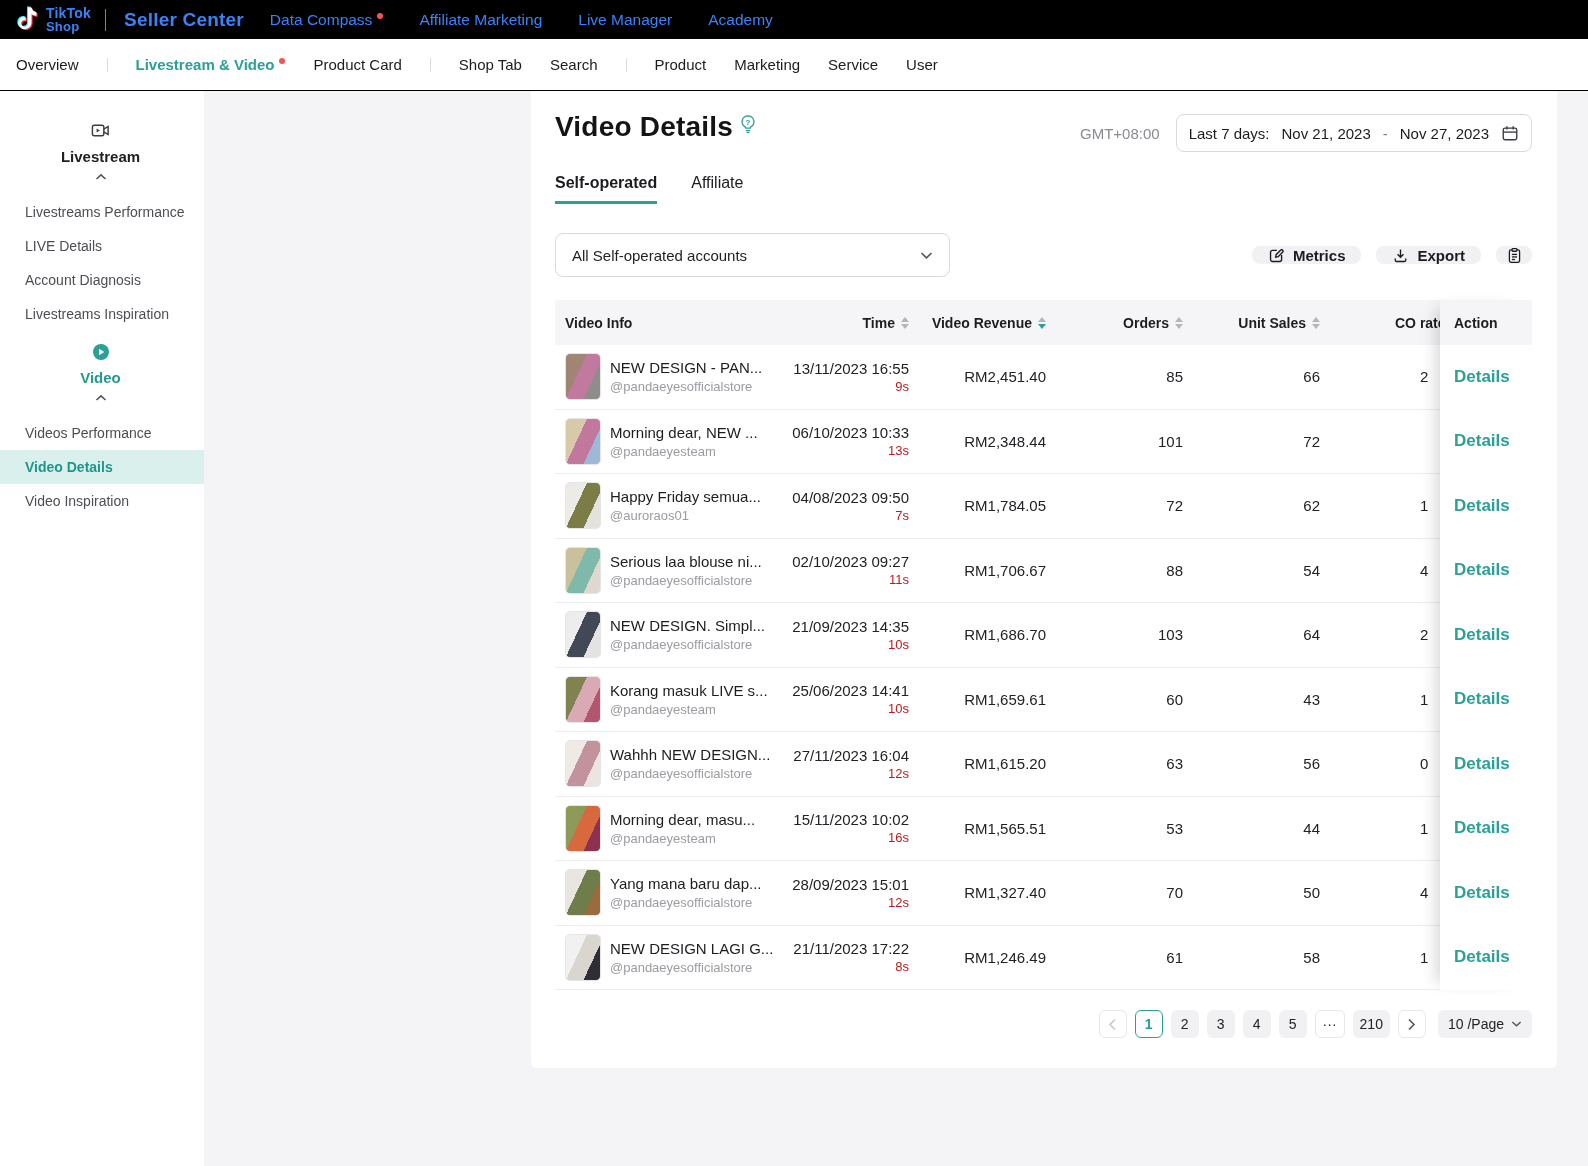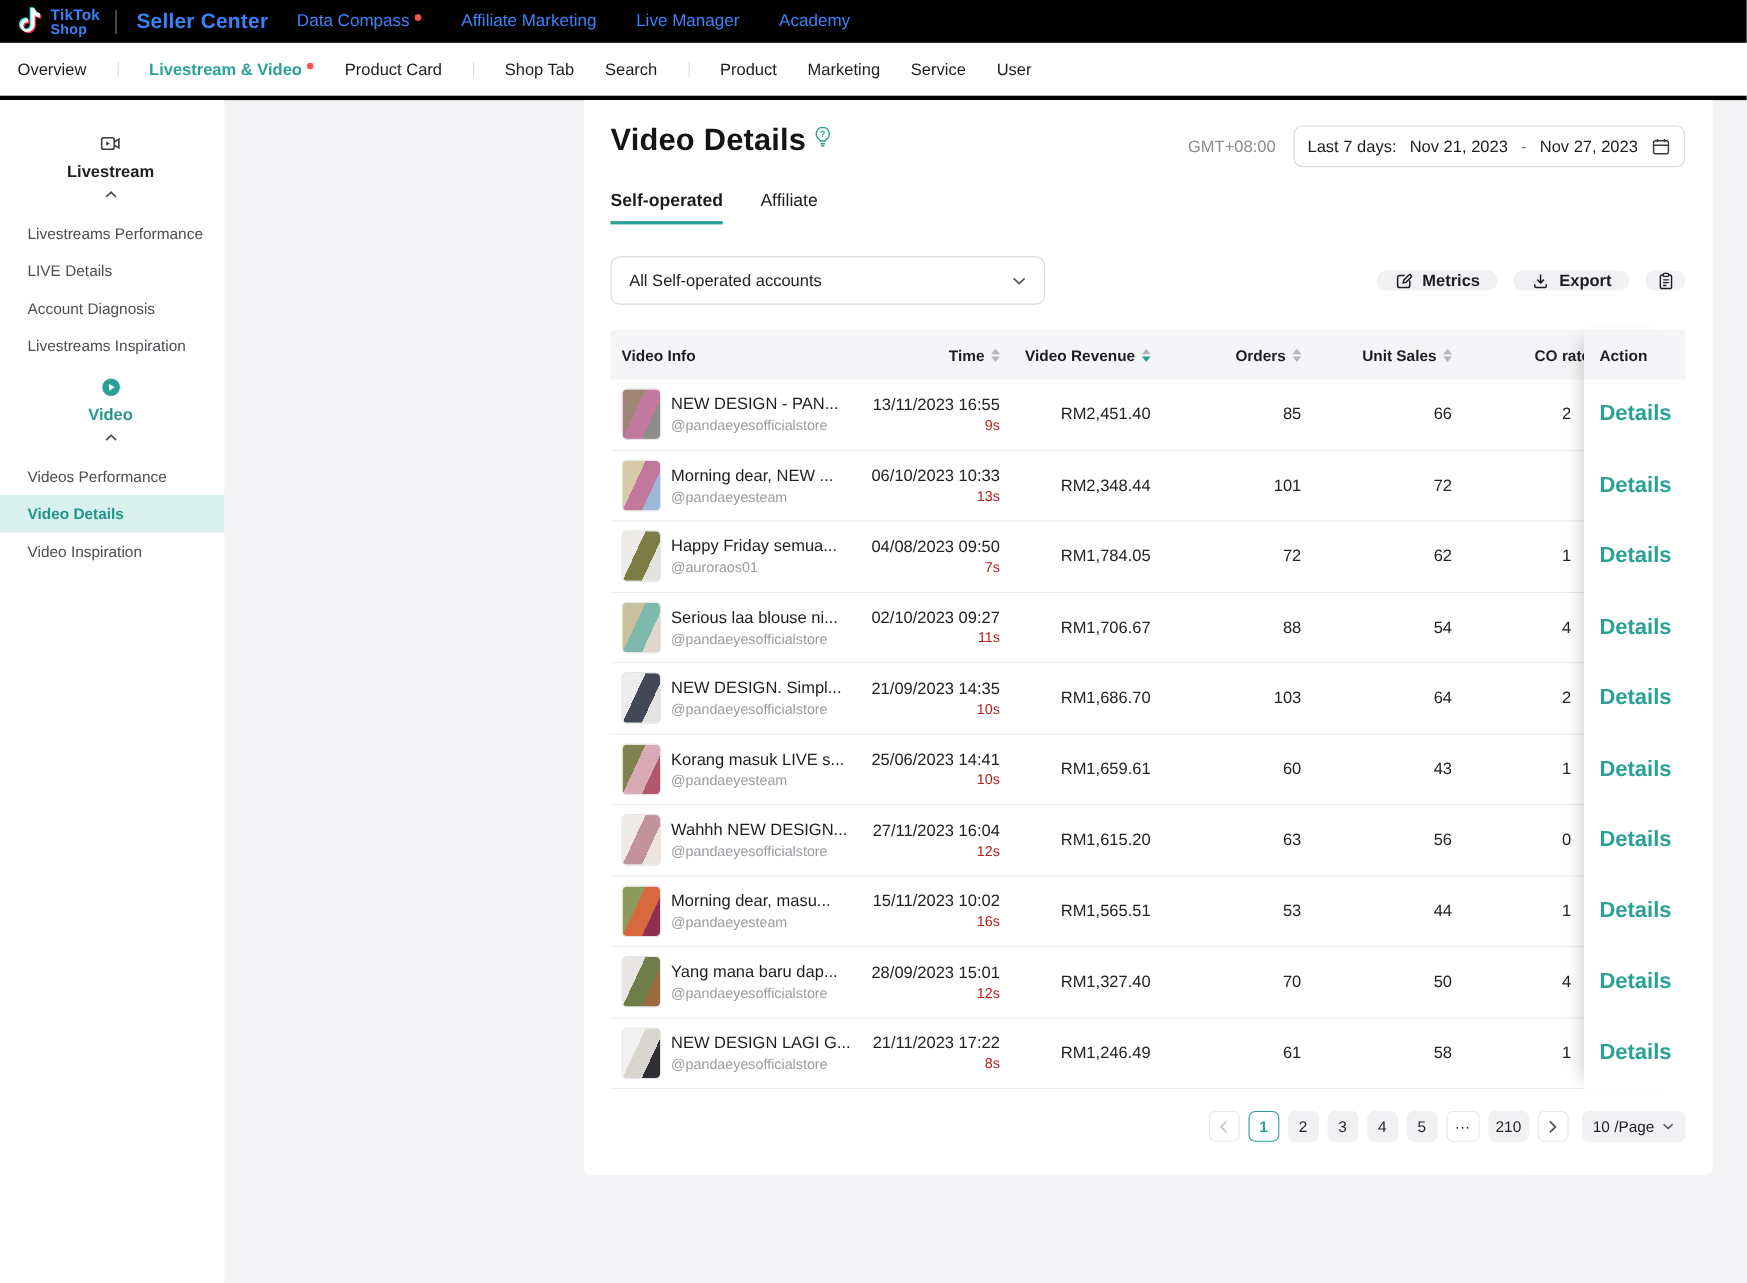--- a/index.html
+++ b/index.html
@@ -12,21 +12,21 @@
   .logo svg { position:absolute; top:2px; left:0; }
   .brand-text { font-weight:700; line-height:1.02; font-size:14px; letter-spacing:.2px; }
   .brand-text .l2 { font-size:13px; }
   .topbar-divider { width:1px; height:22px; background:rgba(255,255,255,.5); margin:0 18px 0 14px; }
   .product-label { font-size:19px; font-weight:700; margin-right:26px; letter-spacing:.2px; }
   .topnav { display:flex; gap:36px; align-items:center; }
   .topnav-item { font-size:15.5px; font-weight:500; cursor:pointer; display:inline-flex; align-items:flex-start; }
   .dot { width:6px; height:6px; border-radius:50%; background:#f75555; margin-left:5px; margin-top:2px; display:inline-block; }
 
   
-  .subnav { height:52px; background:#fff; display:flex; align-items:center; padding:0 16px; gap:28px; border-bottom:4px solid #000000; }
+  .subnav { height:52px; background:#fff; display:flex; align-items:center; padding:0 16px; gap:28px; border-bottom:1px solid #000000; }
   .subnav-item { font-size:15px; color:#1c1c20; font-weight:500; cursor:pointer; display:inline-flex; align-items:flex-start; }
   .subnav-item.active { color:#2aa096; font-weight:700; }
   .subnav-sep { width:1px; height:14px; background:#dcdcdf; }
 
   
   .app { display:flex; height:1114px; }
   .sidebar { width:204px; background:#fff; flex:none; padding-top:24px; }
   .side-section { display:flex; align-items:center; gap:8px; padding:6px 12px 6px 9px; margin-bottom:8px; cursor:pointer;flex-direction:column; }
   .side-section .label { font-size:15px; font-weight:700; color:#202024; flex:1; }
   .side-section.teal .label { color:#23988e; }
@@ -75,21 +75,21 @@
   .thumb { width:36px; height:47px; border-radius:5px; border:1px solid #e5e5e8; flex:none; }
   .v-title { font-size:15px; color:#1d1d21; white-space:nowrap; }
   .v-handle { font-size:13px; color:#9b9ba1; margin-top:3px; }
   .time-cell { text-align:right; }
   .duration { font-size:13px; color:#b91c1c; margin-top:2px; }
   .co-cell { padding-left:100px; }
   
   .action-col { position:absolute; top:0; right:0; bottom:0; width:92px; background:#fff; box-shadow:-12px 0 14px -8px rgba(0,0,0,.16); }
   .action-head { height:45px; background:#f5f5f7; display:flex; align-items:center; padding-left:14px; font-size:14px; font-weight:700; color:#1d1d21; }
   .action-cell { height:64.5px; display:flex; align-items:center; padding-left:14px; border-bottom:1px solid #fff; }
-  .details-link { color:#2aa096; font-weight:700; font-size:20px; cursor:pointer; text-decoration:none; }
+  .details-link { color:#2aa096; font-weight:700; font-size:17px; cursor:pointer; text-decoration:none; }
 
   
   .pager { display:flex; justify-content:flex-end; align-items:center; gap:8px; margin-top:20px; }
   .pg { min-width:28px; height:28px; border-radius:6px; display:inline-flex; align-items:center; justify-content:center; font-size:14px; color:#232327; background:#f1f1f3; border:none; font-family:inherit; cursor:pointer; padding:0 7px; }
   .pg.frame { background:#fff; border:1px solid #e7e7ea; }
   .pg.current { background:#fff; border:1px solid #2aa096; color:#2aa096; font-weight:700; }
   .pg.disabled { cursor:default; }
   .size-select { height:28px; border-radius:6px; background:#f1f1f3; display:inline-flex; align-items:center; gap:7px; padding:0 10px; font-size:14px; color:#232327; cursor:pointer; margin-left:4px; }
 </style>
 </head>

